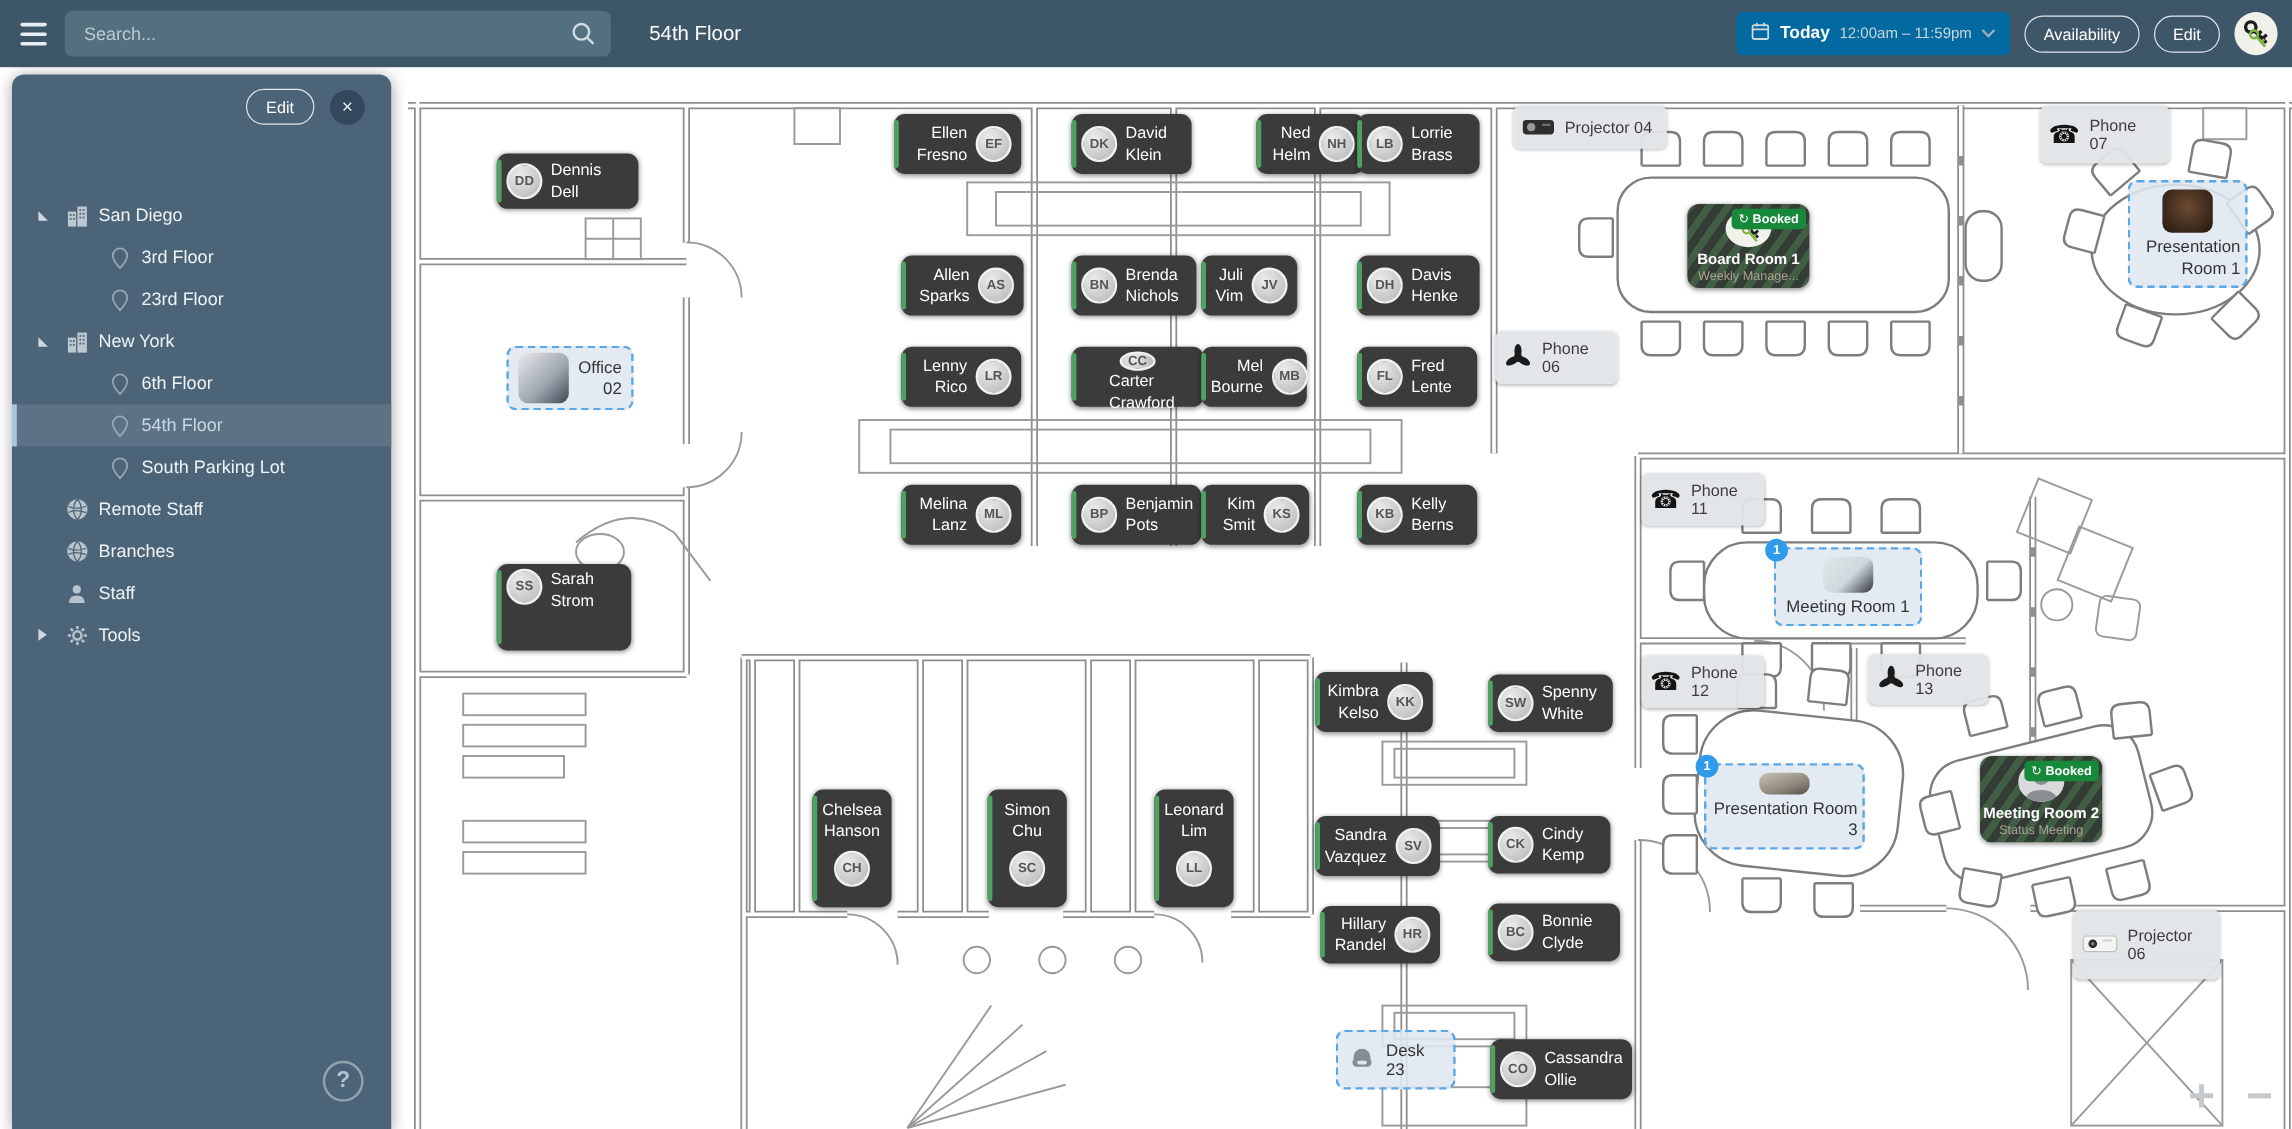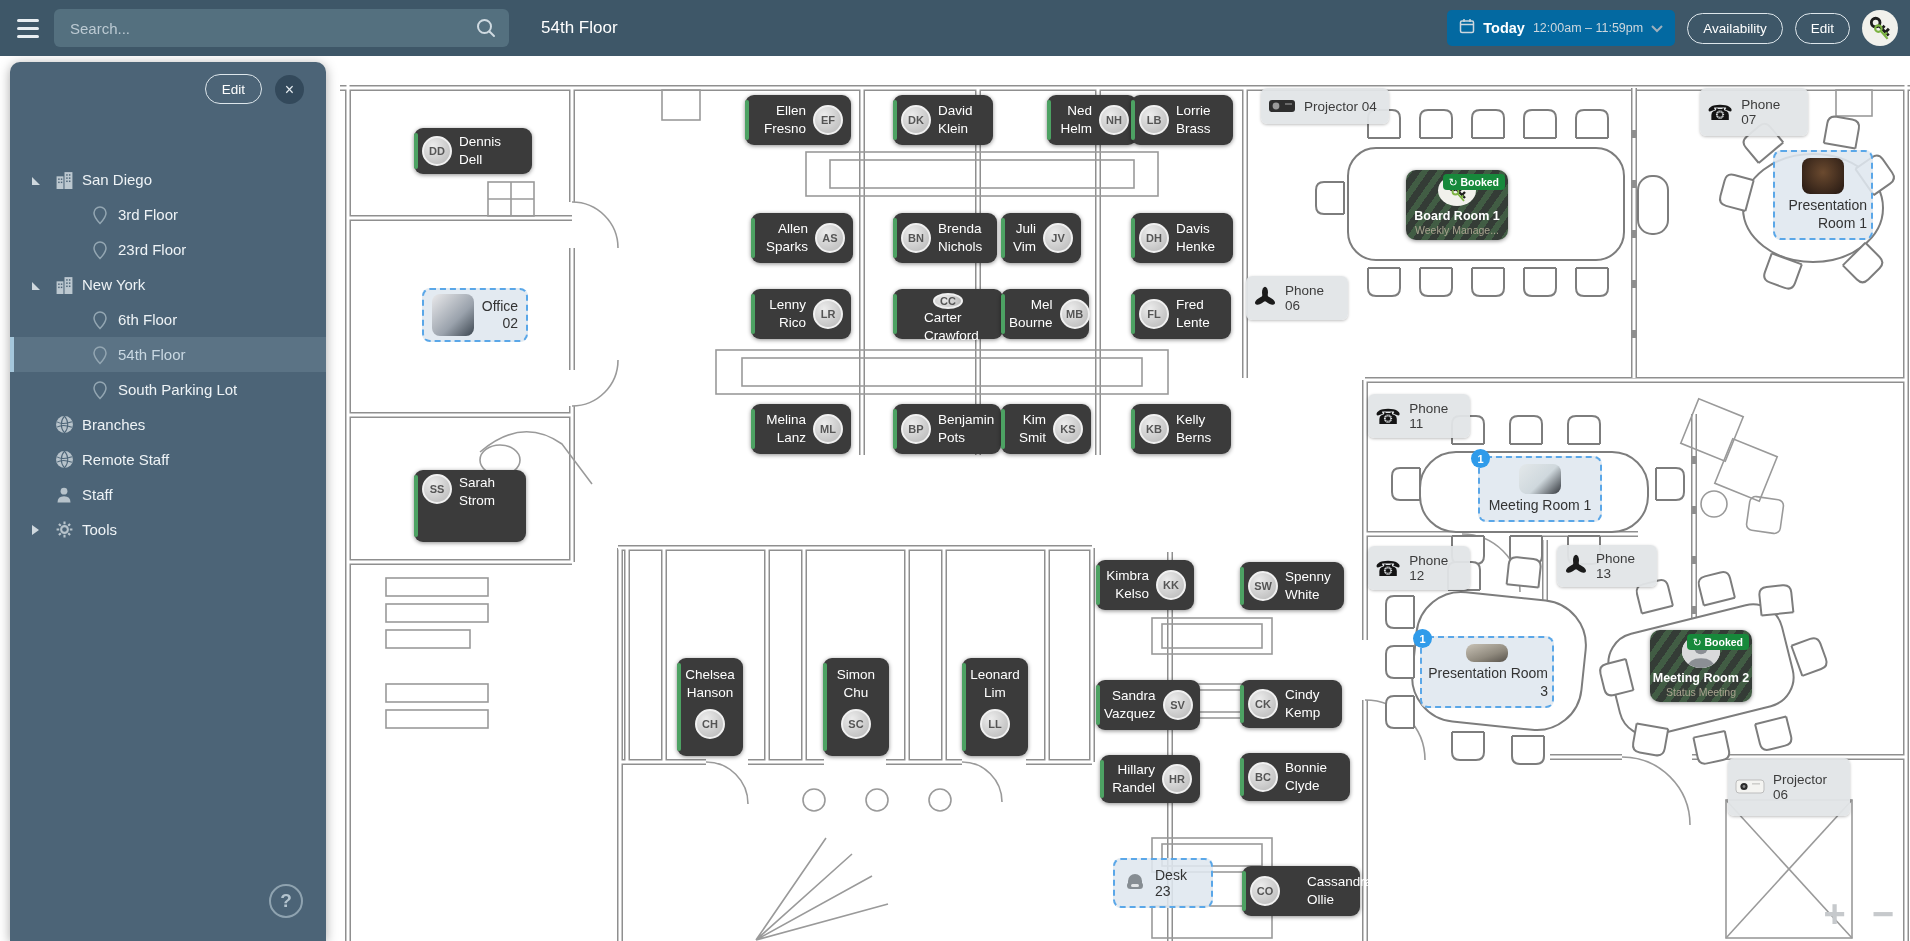--- a/index.html
+++ b/index.html
@@ -462,21 +462,21 @@
         <div class="ptag tp" style="left: 1100px; top: 755px; width: 100px; height: 48px;">
           <span class="strip"></span>
           <span class="pname">Hillary<br>Randel</span>
           <span class="pavatar">HR</span>
         </div>
         <div class="ptag pt" style="left: 1240px; top: 753px; width: 110px; height: 48px;">
           <span class="strip"></span>
           <span class="pname">Bonnie<br>Clyde</span>
           <span class="pavatar">BC</span>
         </div>
-        <div class="ptag pt" style="left: 1242px; top: 866px; width: 118px; height: 50px; gap: 20px;">
+        <div class="ptag pt" style="left: 1242px; top: 866px; width: 118px; height: 50px;">
           <span class="strip"></span>
           <span class="pname">Cassandra<br>Ollie</span>
           <span class="pavatar">CO</span>
         </div>
         <div class="ptag v" style="left: 677px; top: 658px; width: 66px; height: 98px;">
           <span class="strip"></span>
           <span class="pname">Chelsea<br>Hanson</span>
           <span class="pavatar">CH</span>
         </div>
         <div class="ptag v" style="left: 823px; top: 658px; width: 66px; height: 98px;">
@@ -711,31 +711,31 @@
           <span class="tlabel">South Parking Lot</span>
         </div>
         <div class="tree-row lvl0">
           <span class="twisty"></span>
           <span class="ticon">
             <svg width="19" height="19" viewBox="0 0 18 18">
               <circle cx="9" cy="9" r="8" fill="#b7c3cb"></circle>
               <path d="M2,6.5 q5,3 14,0 M2,11.5 q5,-3 14,0 M9,1 a12,12 0 0 1 0,16 M9,1 a12,12 0 0 0 0,16" fill="none" stroke="#4c6477" stroke-width="1"></path>
             </svg>
           </span>
-          <span class="tlabel">Branches</span>
+          <span class="tlabel">Remote Staff</span>
         </div>
         <div class="tree-row lvl0">
           <span class="twisty"></span>
           <span class="ticon">
             <svg width="19" height="19" viewBox="0 0 18 18">
               <circle cx="9" cy="9" r="8" fill="#b7c3cb"></circle>
               <path d="M2,6.5 q5,3 14,0 M2,11.5 q5,-3 14,0 M9,1 a12,12 0 0 1 0,16 M9,1 a12,12 0 0 0 0,16" fill="none" stroke="#4c6477" stroke-width="1"></path>
             </svg>
           </span>
-          <span class="tlabel">Remote Staff</span>
+          <span class="tlabel">Branches</span>
         </div>
         <div class="tree-row lvl0">
           <span class="twisty"></span>
           <span class="ticon">
             <svg width="18" height="18" viewBox="0 0 18 18">
               <circle cx="9" cy="5.2" r="3.4" fill="#b7c3cb"></circle>
               <path d="M2.5,16.5 q0,-6.2 6.5,-6.2 t6.5,6.2 z" fill="#b7c3cb"></path>
             </svg>
           </span>
           <span class="tlabel">Staff</span>

